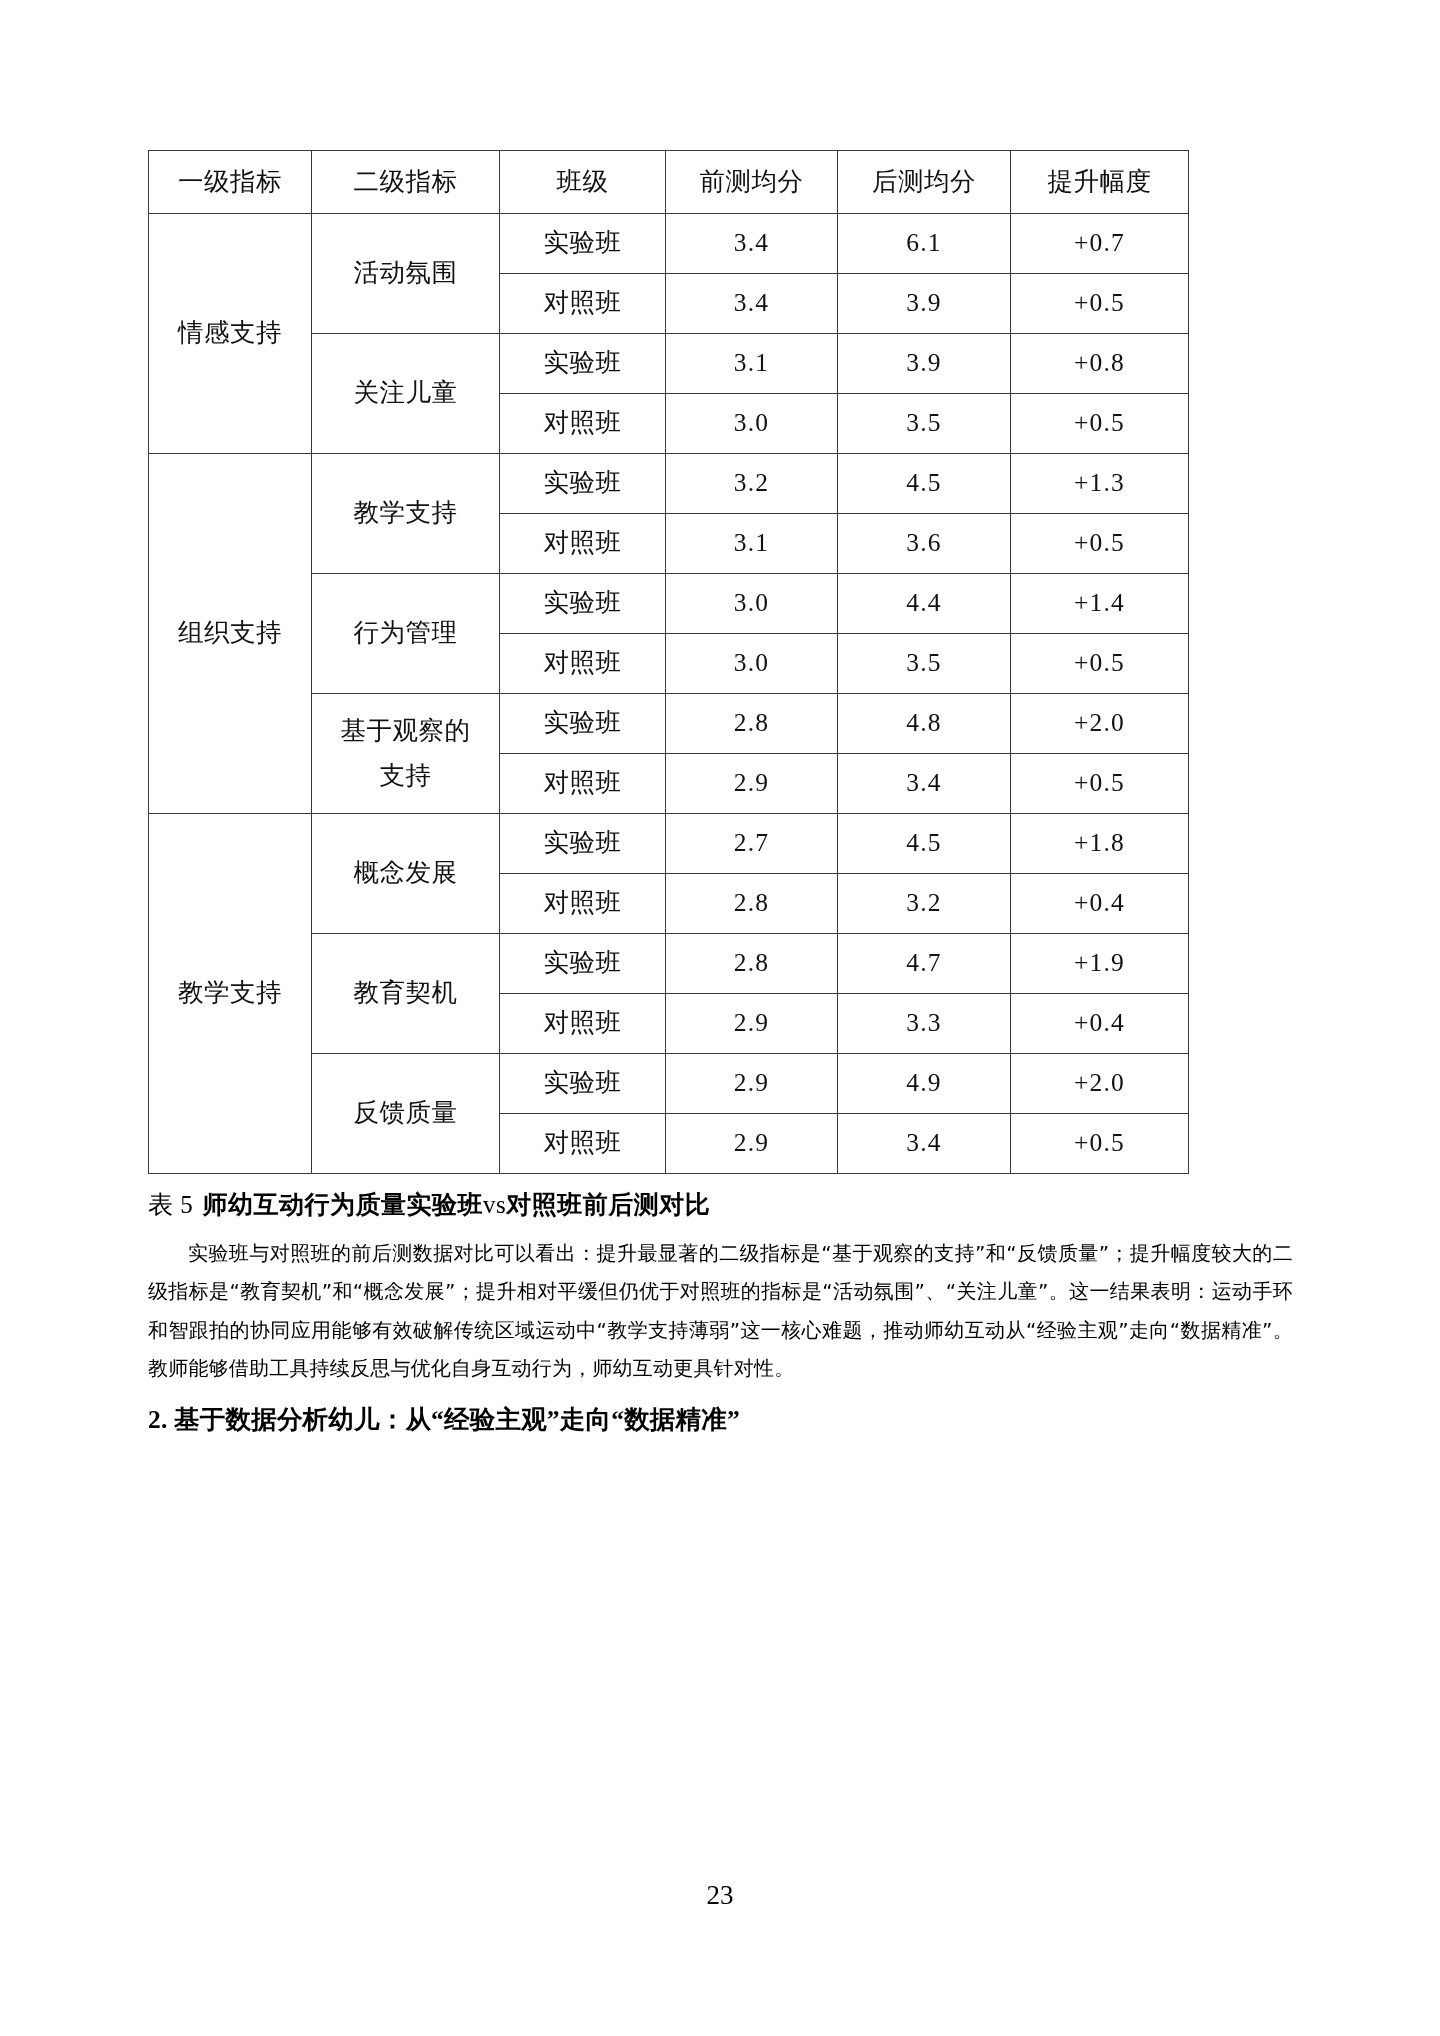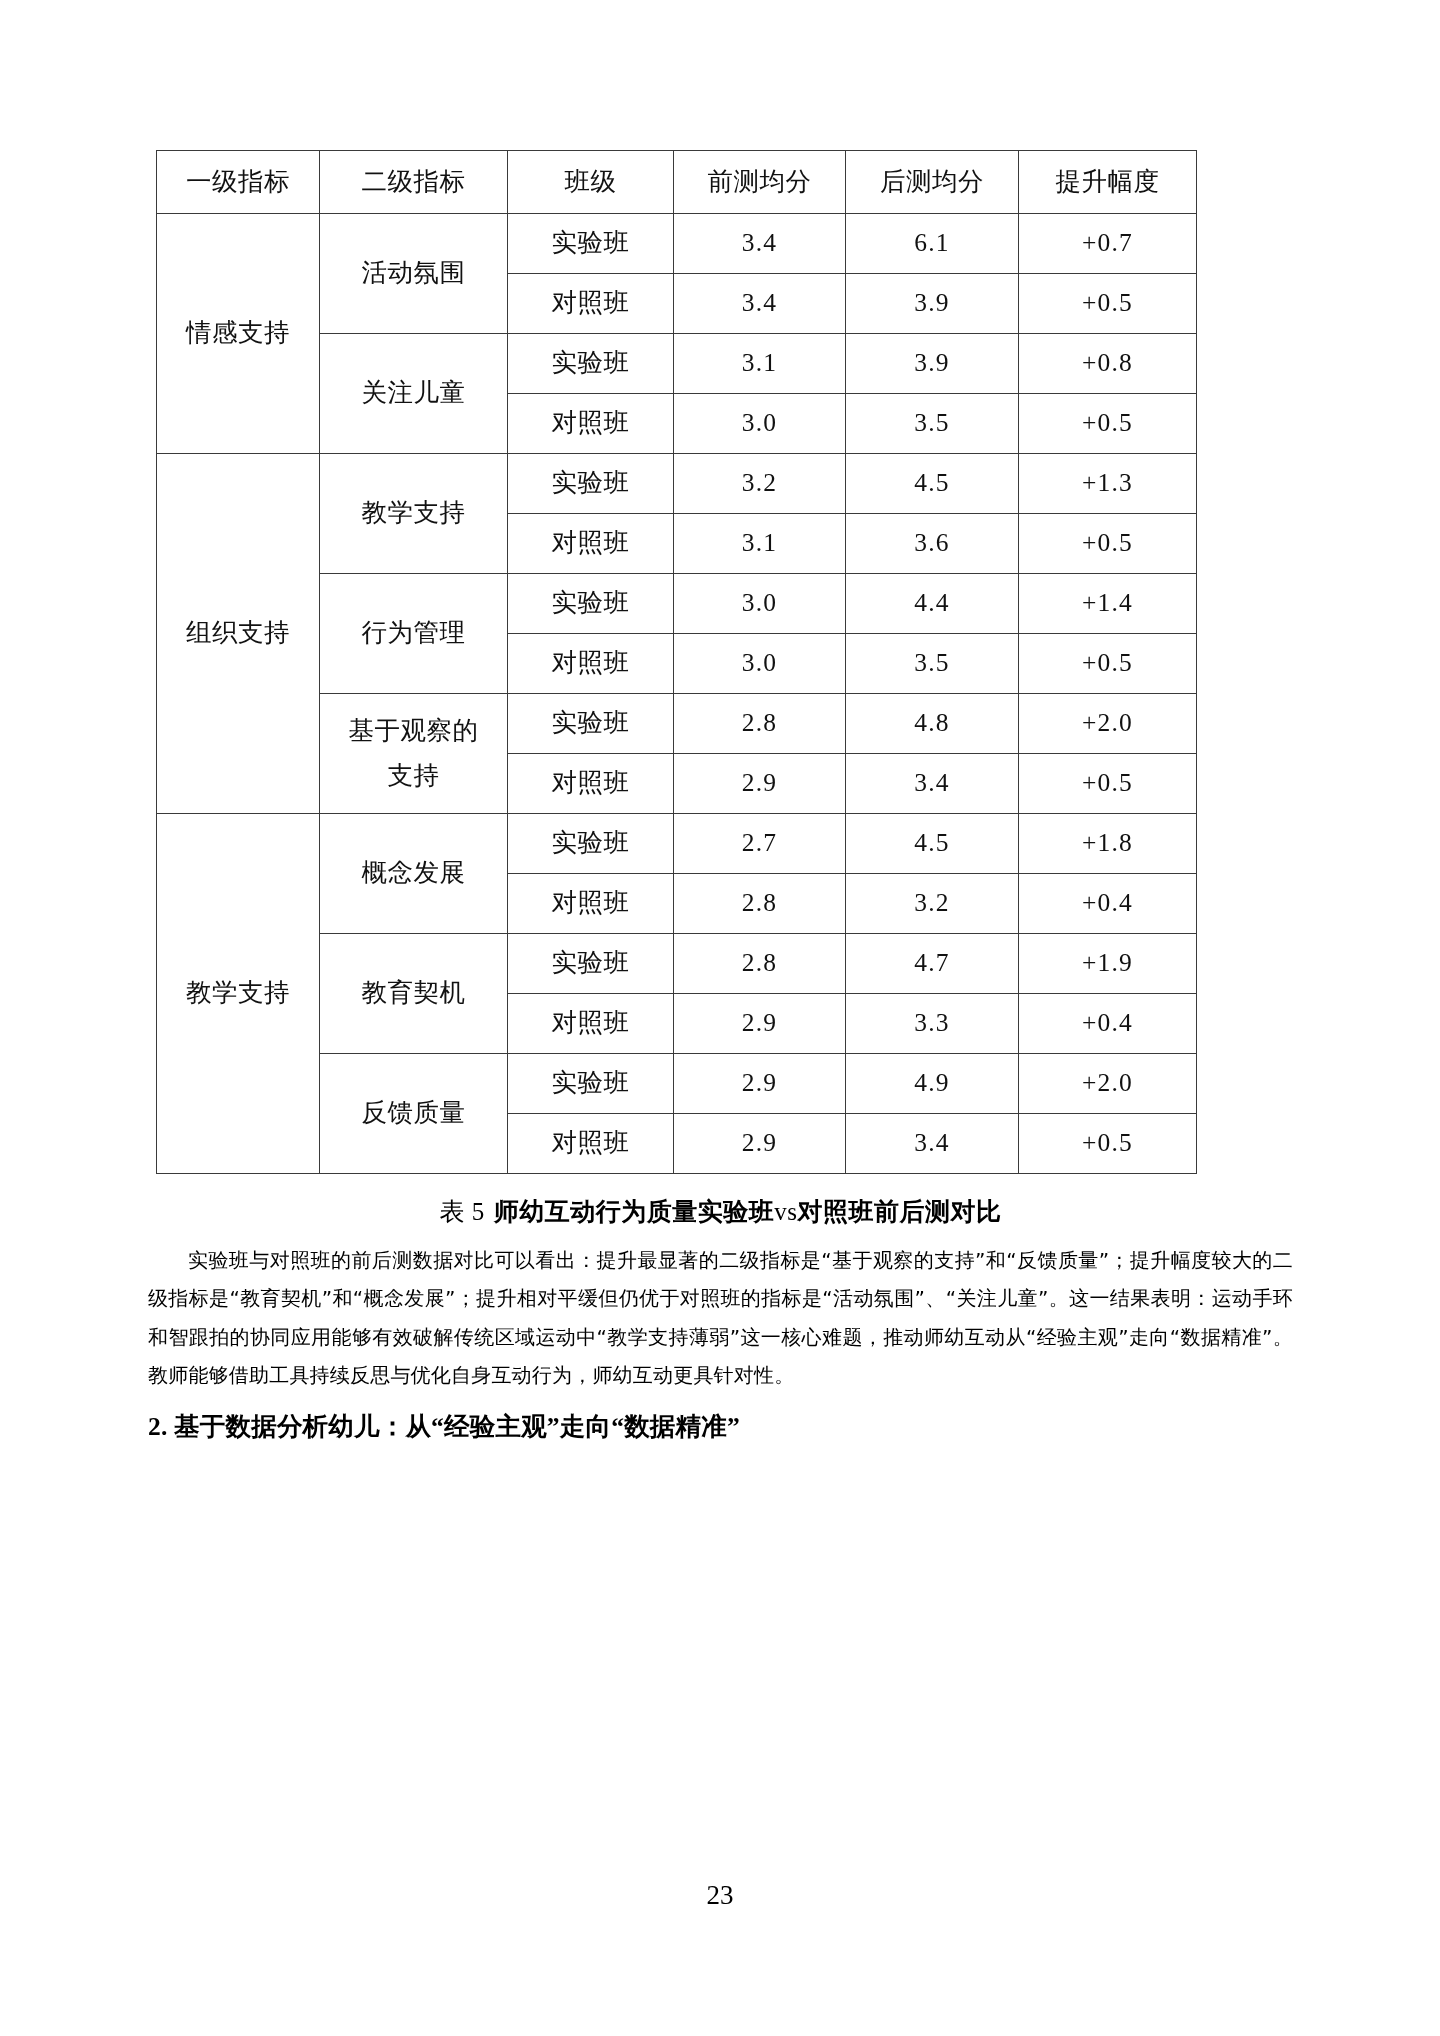--- a/index.html
+++ b/index.html
@@ -27,21 +27,21 @@
     left: 148px;
     top: 150px;
     width: 1145px;
   }
 
   
   table.data-table {
     border-collapse: collapse;
     table-layout: fixed;
     width: 1040px;
-    margin: 0 0 0 8px;
+    margin: 0 0 0 0;
   }
   table.data-table td,
   table.data-table th {
     border: 1.6px solid #3a3a3a;
     text-align: center;
     vertical-align: middle;
     font-family: "Liberation Serif", "DejaVu Serif", serif;
     font-size: 25.5px;
     line-height: 1.35;
     padding: 0;
@@ -73,22 +73,21 @@
   
   col.c1 { width: 163px; }
   col.c2 { width: 188px; }
   col.c3 { width: 166px; }
   col.c4 { width: 172px; }
   col.c5 { width: 173px; }
   col.c6 { width: 178px; }
 
   
   .table-caption {
-    text-align: center;
-    margin-top: 21px;
+    margin-top: 14px;
     font-size: 25px;
     font-family: "DejaVu Sans", "Liberation Sans", sans-serif;
     font-weight: bold;
     letter-spacing: 0.5px;
   }
   .table-caption .lat {
     font-family: "Liberation Serif", "DejaVu Serif", serif;
     font-weight: normal;
   }
 

